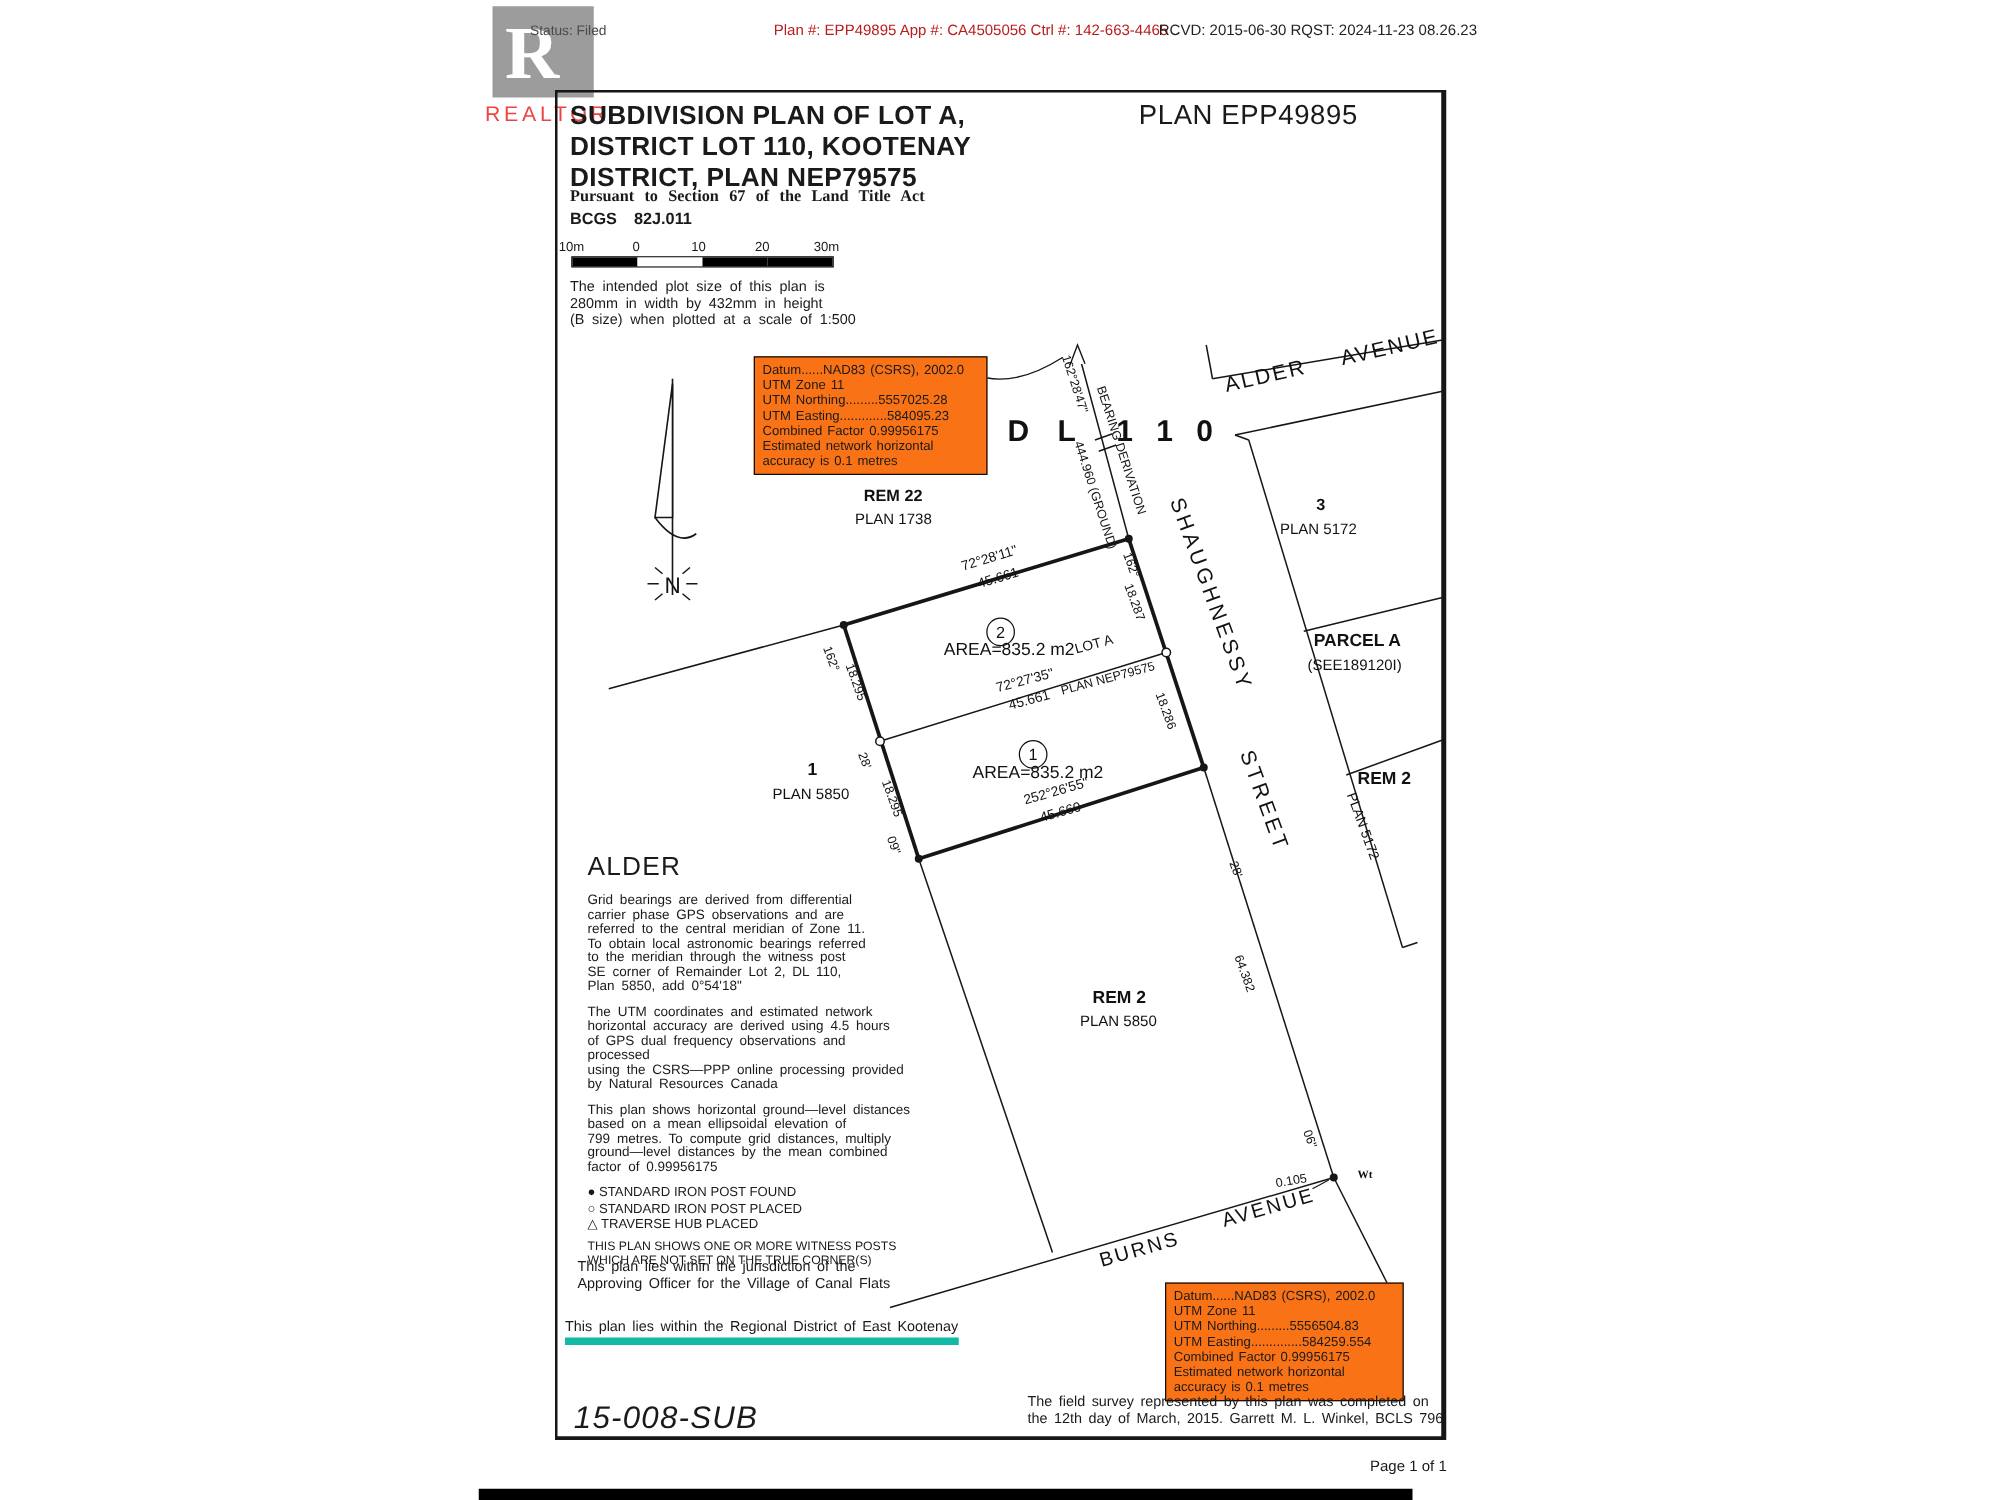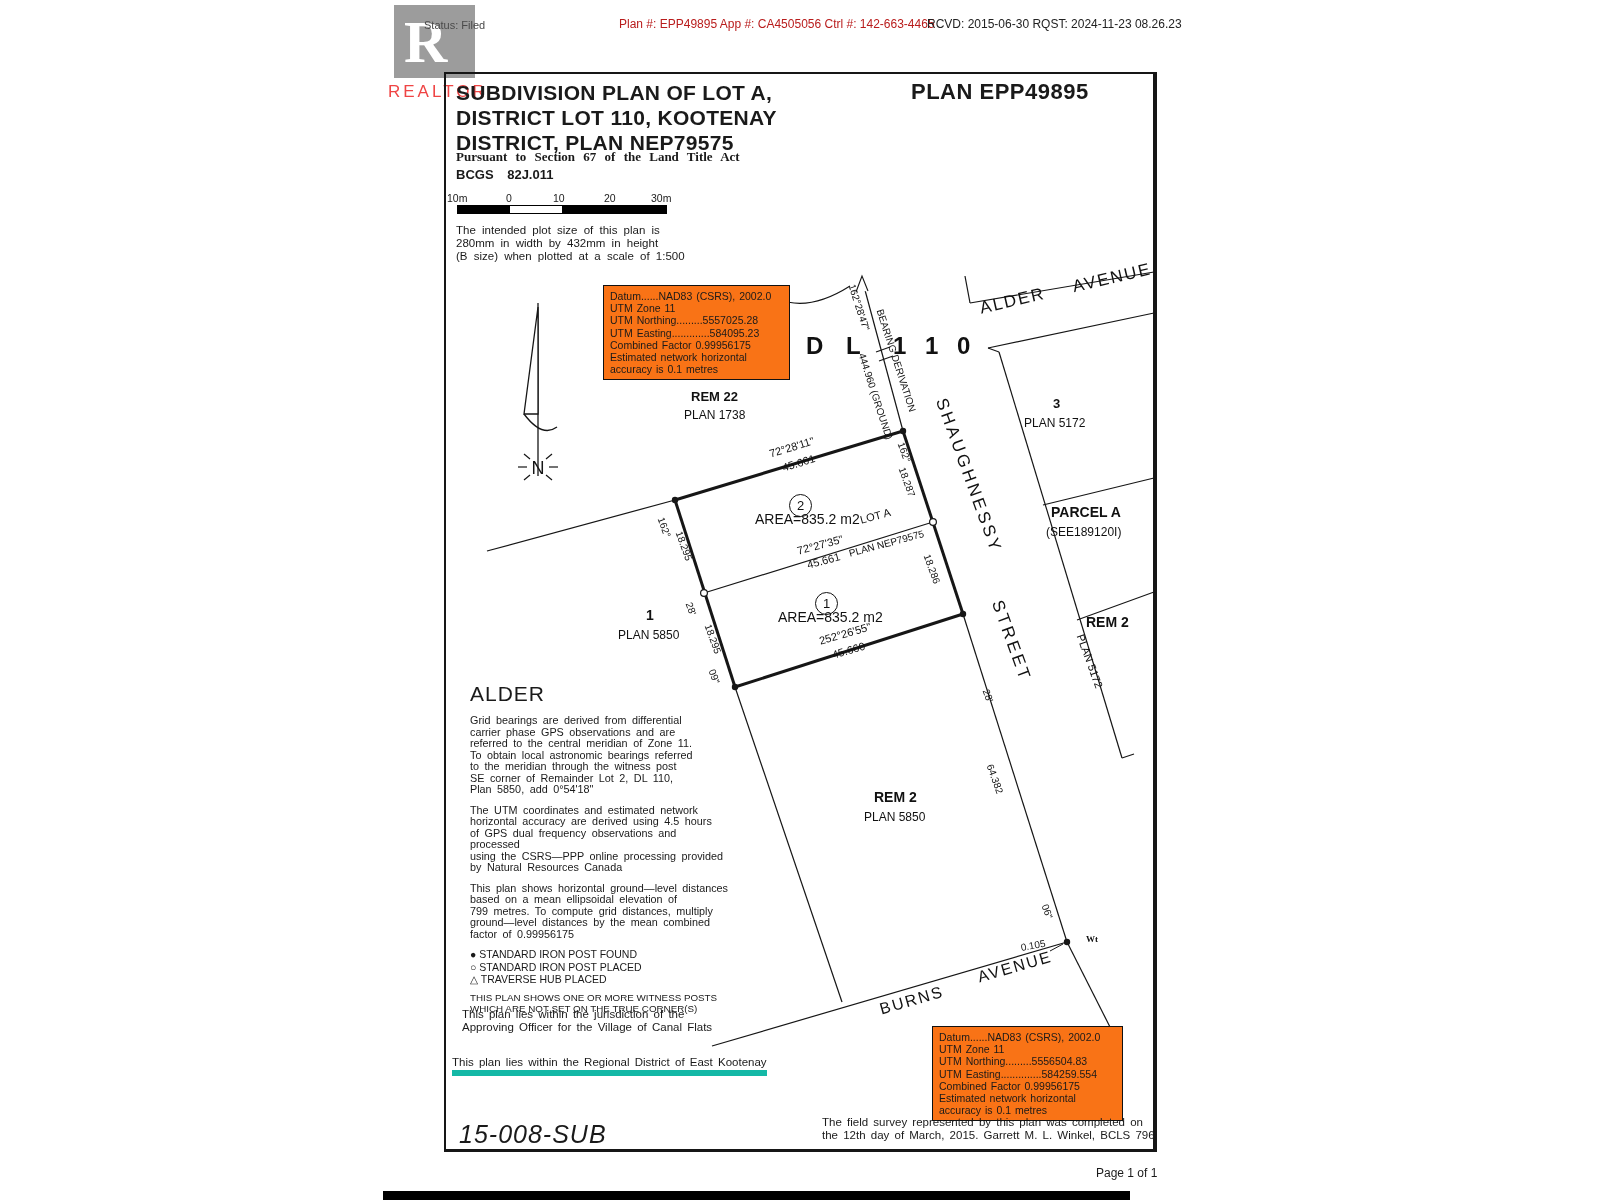--- a/index.html
+++ b/index.html
@@ -15,21 +15,21 @@
   #plan-line{position:absolute;left:619px;top:17px;font-size:12px;color:#b91c1c;}
   #rcvd-line{position:absolute;left:927px;top:17px;font-size:12px;color:#222;text-align:center;}
   
   #sheet{position:absolute;left:444px;top:72px;width:713px;height:1080px;box-sizing:border-box;
          border:2px solid #161616;border-right-width:4px;border-bottom-width:3px;background:transparent;}
   #svg-layer{position:absolute;left:0;top:0;pointer-events:none;}
   
   #title-main{position:absolute;left:456px;top:80px;font-size:21px;font-weight:bold;line-height:25px;letter-spacing:.3px;}
   #pursuant{position:absolute;left:456px;top:149px;font-size:13px;font-weight:bold;word-spacing:5px;font-family:Liberation Serif, serif;}
   #bcgs{position:absolute;left:456px;top:167px;font-size:13px;font-weight:bold;word-spacing:10px;}
-  #plan-number{position:absolute;left:911px;top:79px;font-size:22px;font-weight:bold;letter-spacing:.5px;}
+  #plan-number{position:absolute;left:911px;top:79px;font-size:22px;font-weight:normal;letter-spacing:.5px;}
   
   .tick{position:absolute;font-size:10.5px;top:192px;}
   #scalebar{position:absolute;left:457px;top:205px;width:208px;height:7px;border:1px solid #000;display:flex;box-sizing:content-box;}
   #scalebar div{height:100%;}
   #plot-note{position:absolute;left:456px;top:224px;font-size:11.5px;line-height:13px;word-spacing:3px;}
   
   .datum{position:absolute;border:1.5px solid #111;padding:4px 6px;font-size:10.5px;line-height:12.2px;
          word-spacing:1px;background:#f97316;white-space:pre-line;}
   #datum-top{left:603px;top:285px;width:173px;}
   #datum-bottom{left:932px;top:1026px;width:177px;}

